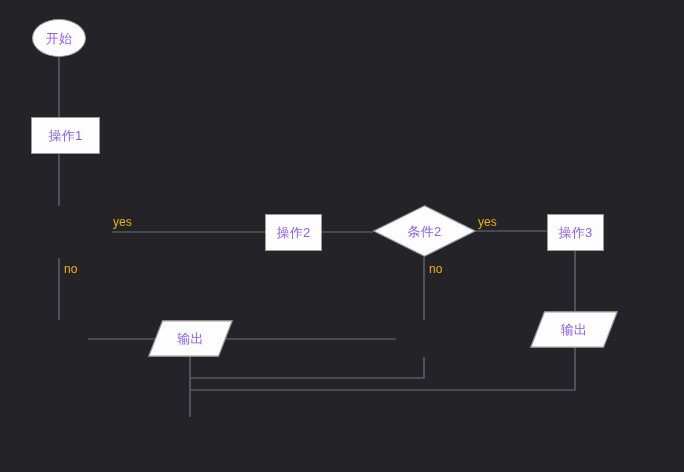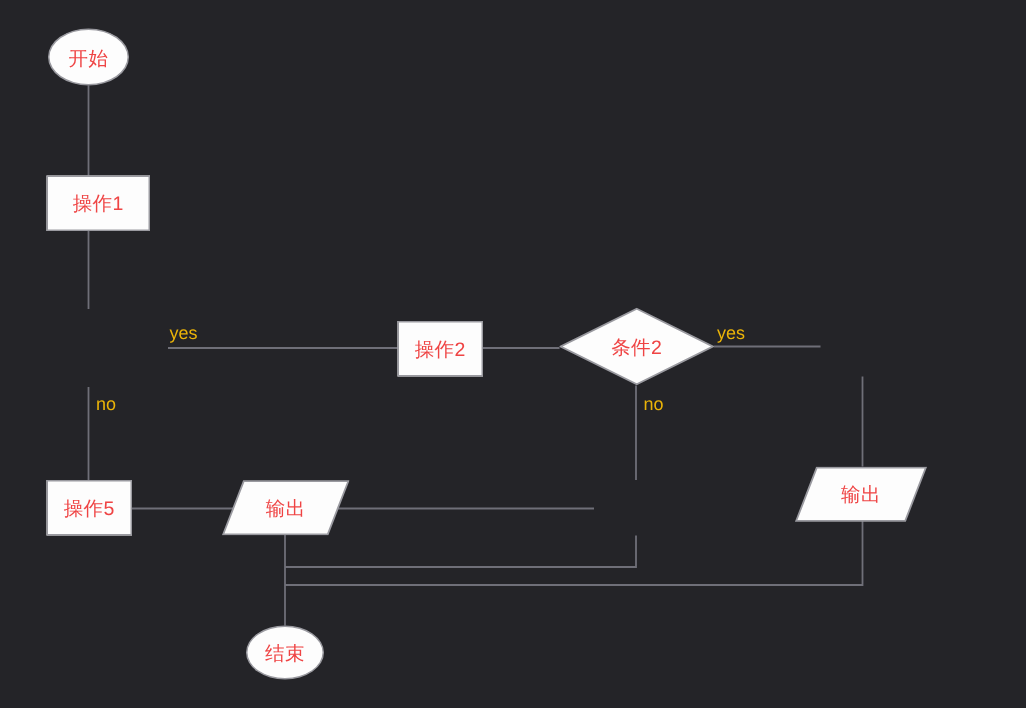--- a/index.html
+++ b/index.html
@@ -23,21 +23,21 @@
     height: 472px;
   }
   .node {
     position: absolute;
     box-sizing: border-box;
     background: #fdfdfd;
     border: 1px solid #9a9aa0;
     display: flex;
     align-items: center;
     justify-content: center;
-    color: #ef4444;
+    color: #8b5cf6;
     font-size: 13px;
     line-height: 1;
     letter-spacing: .3px;
     z-index: 3;
   }
   .node.terminal {
     border-radius: 50%;
   }
   .node.process { }
   .node.decision {
@@ -111,42 +111,39 @@
     <span>操作2</span>
   </div>
 
   <div class="node decision" style="left:373px; top:205px; width:103px; height:52px;">
     <svg class="dshape" viewBox="0 0 103 52" preserveAspectRatio="none">
       <polygon points="51.5,0.8 102.2,26 51.5,51.2 0.8,26" fill="#fdfdfd" stroke="#9a9aa0" stroke-width="1.2"></polygon>
     </svg>
     <span class="dlabel">条件2</span>
   </div>
 
+  <div class="node process" style="left:547px; top:214px; width:57px; height:37px;">
+    <span>操作3</span>
+  </div>
 
-  <div class="node process" style="left:31px; top:320px; width:57px; height:37px;">
-    <span>操作5</span>
-  </div>
 
   <div class="node io" style="left:148px; top:320px; width:85px; height:37px;">
     <svg class="pshape" viewBox="0 0 85 37" preserveAspectRatio="none">
       <polygon points="14.5,0.8 84.2,0.8 70.5,36.2 0.8,36.2" fill="#fdfdfd" stroke="#9a9aa0" stroke-width="1.2"></polygon>
     </svg>
     <span class="plabel">输出</span>
   </div>
 
 
   <div class="node io" style="left:530px; top:311px; width:88px; height:37px;">
     <svg class="pshape" viewBox="0 0 88 37" preserveAspectRatio="none">
       <polygon points="14.5,0.8 87.2,0.8 73.5,36.2 0.8,36.2" fill="#fdfdfd" stroke="#9a9aa0" stroke-width="1.2"></polygon>
     </svg>
     <span class="plabel">输出</span>
   </div>
 
-  <div class="node terminal" style="left:164px; top:417px; width:52px; height:36px;">
-    <span>结束</span>
-  </div>
 
   <div class="edge-label" style="left:113px; top:216px;">yes</div>
   <div class="edge-label" style="left:64px; top:263px;">no</div>
   <div class="edge-label" style="left:478px; top:216px;">yes</div>
   <div class="edge-label" style="left:429px; top:263px;">no</div>
 
 </div>
 
 </body></html>

